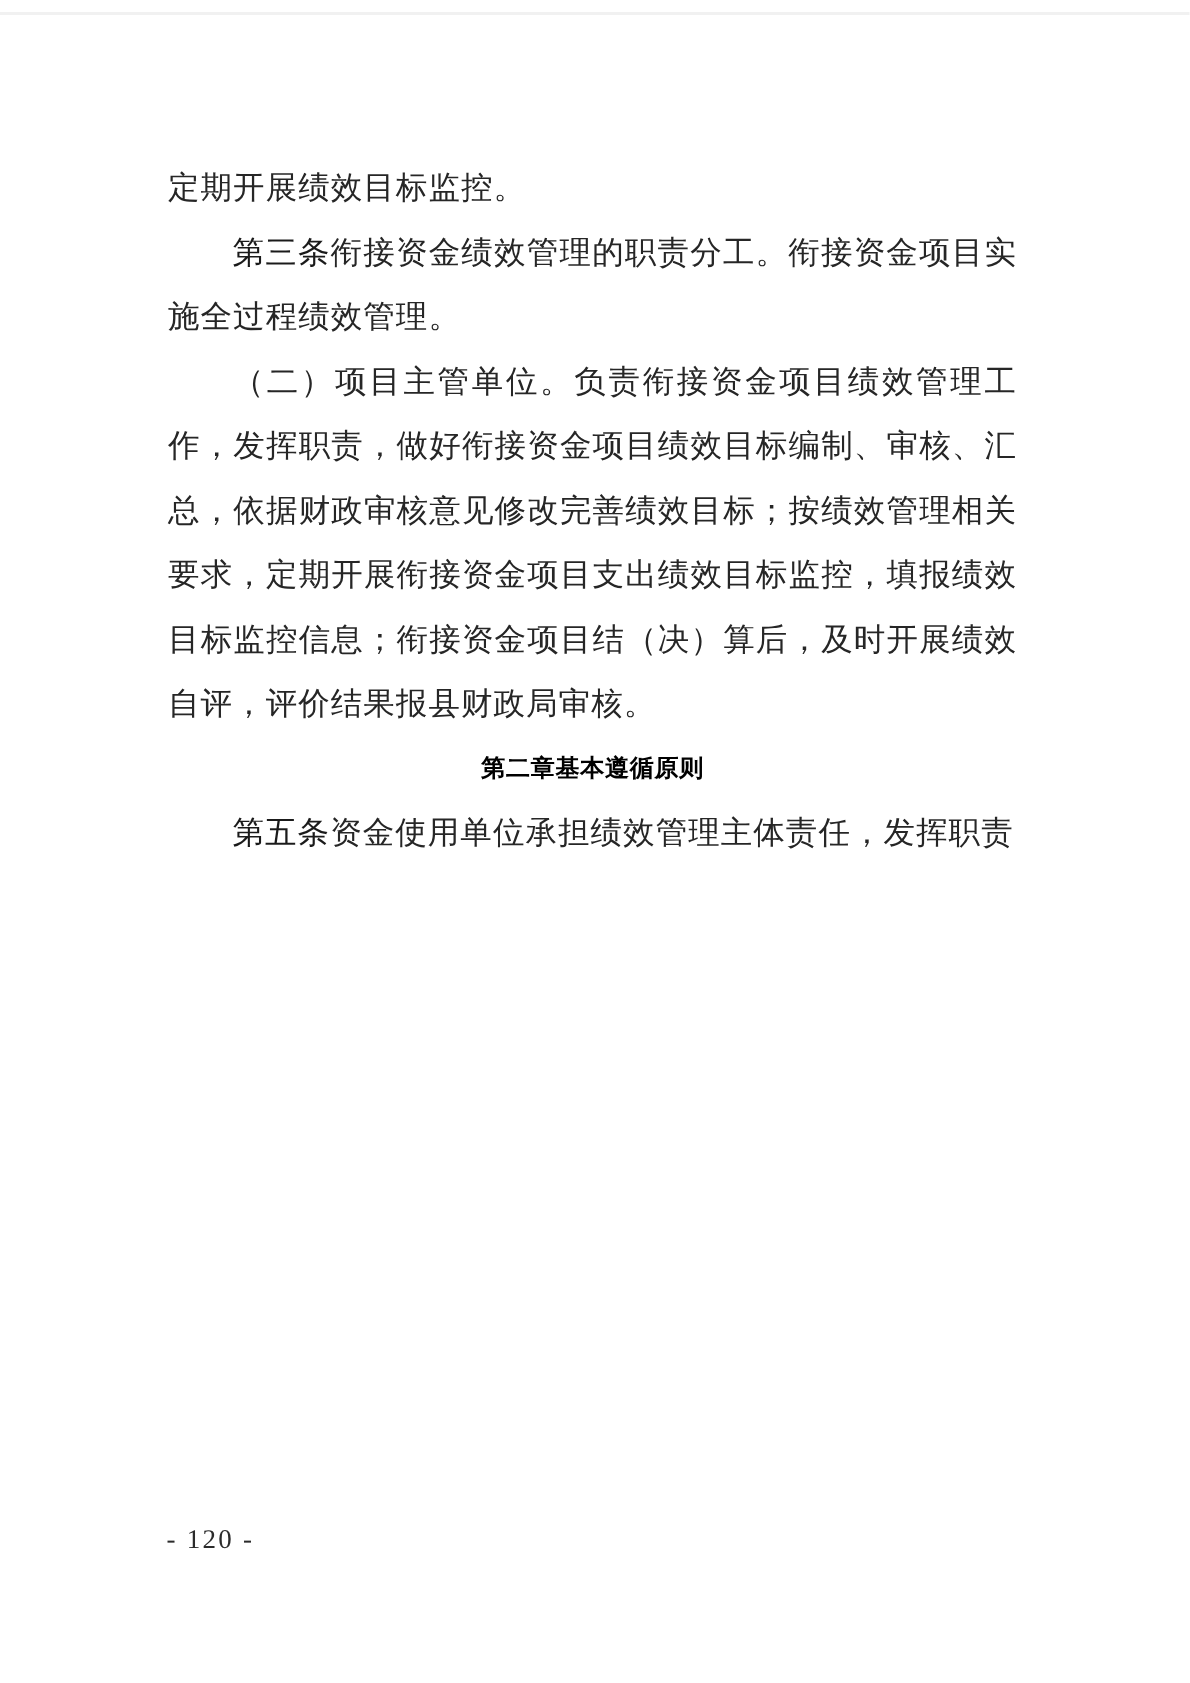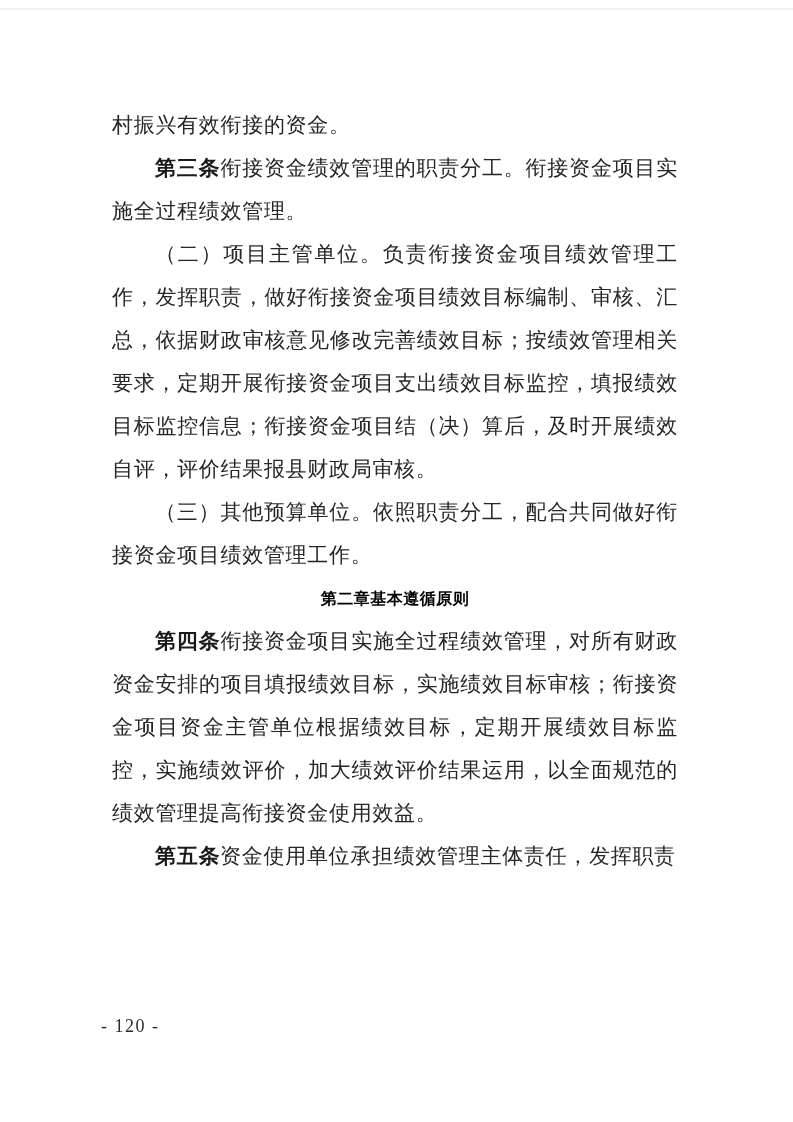--- a/index.html
+++ b/index.html
@@ -33,52 +33,50 @@
     letter-spacing: 0.7px;
     text-align: justify;
     text-justify: inter-character;
     line-break: strict;
     word-break: normal;
   }
   .para.indent {
     text-indent: 43px;
   }
   .lead-bold {
-    font-weight: bold;
+    font-weight: normal;
     color: #1a1a1a;
   }
   .chapter-heading {
     margin: 0;
     font-family: "Liberation Sans", "DejaVu Sans", sans-serif;
     font-weight: bold;
     font-size: 16px;
     line-height: 43px;
     text-align: center;
     letter-spacing: 0.5px;
     color: #000000;
   }
   .page-number {
     position: absolute;
-    left: 101px;
+    left: 111px;
     top: 1015px;
     font-size: 18px;
     line-height: 22px;
     letter-spacing: 1.5px;
     color: #2b2b2b;
     font-family: "Liberation Serif", "DejaVu Serif", serif;
   }
 </style>
 </head>
 <body>
 
 <div class="scan-edge"></div>
 
 <div class="doc-body">
-    <p class="para"><span>村振兴有效衔接的资金。</span></p>
+    <p class="para"><span>定期开展绩效目标监控。</span></p>
     <p class="para indent"><span class="lead-bold">第三条</span><span>衔接资金绩效管理的职责分工。衔接资金项目实施全过程绩效管理。</span></p>
     <p class="para indent"><span>（二）项目主管单位。负责衔接资金项目绩效管理工作，发挥职责，做好衔接资金项目绩效目标编制、审核、汇总，依据财政审核意见修改完善绩效目标；按绩效管理相关要求，定期开展衔接资金项目支出绩效目标监控，填报绩效目标监控信息；衔接资金项目结（决）算后，及时开展绩效自评，评价结果报县财政局审核。</span></p>
-    <p class="para indent"><span>（三）其他预算单位。依照职责分工，配合共同做好衔接资金项目绩效管理工作。</span></p>
     <div class="chapter-heading">第二章基本遵循原则</div>
-    <p class="para indent"><span class="lead-bold">第四条</span><span>衔接资金项目实施全过程绩效管理，对所有财政资金安排的项目填报绩效目标，实施绩效目标审核；衔接资金项目资金主管单位根据绩效目标，定期开展绩效目标监控，实施绩效评价，加大绩效评价结果运用，以全面规范的绩效管理提高衔接资金使用效益。</span></p>
     <p class="para indent"><span class="lead-bold">第五条</span><span>资金使用单位承担绩效管理主体责任，发挥职责</span></p>
   </div>
 
 <div class="page-number">- 120 -</div>
 
 </body></html>

